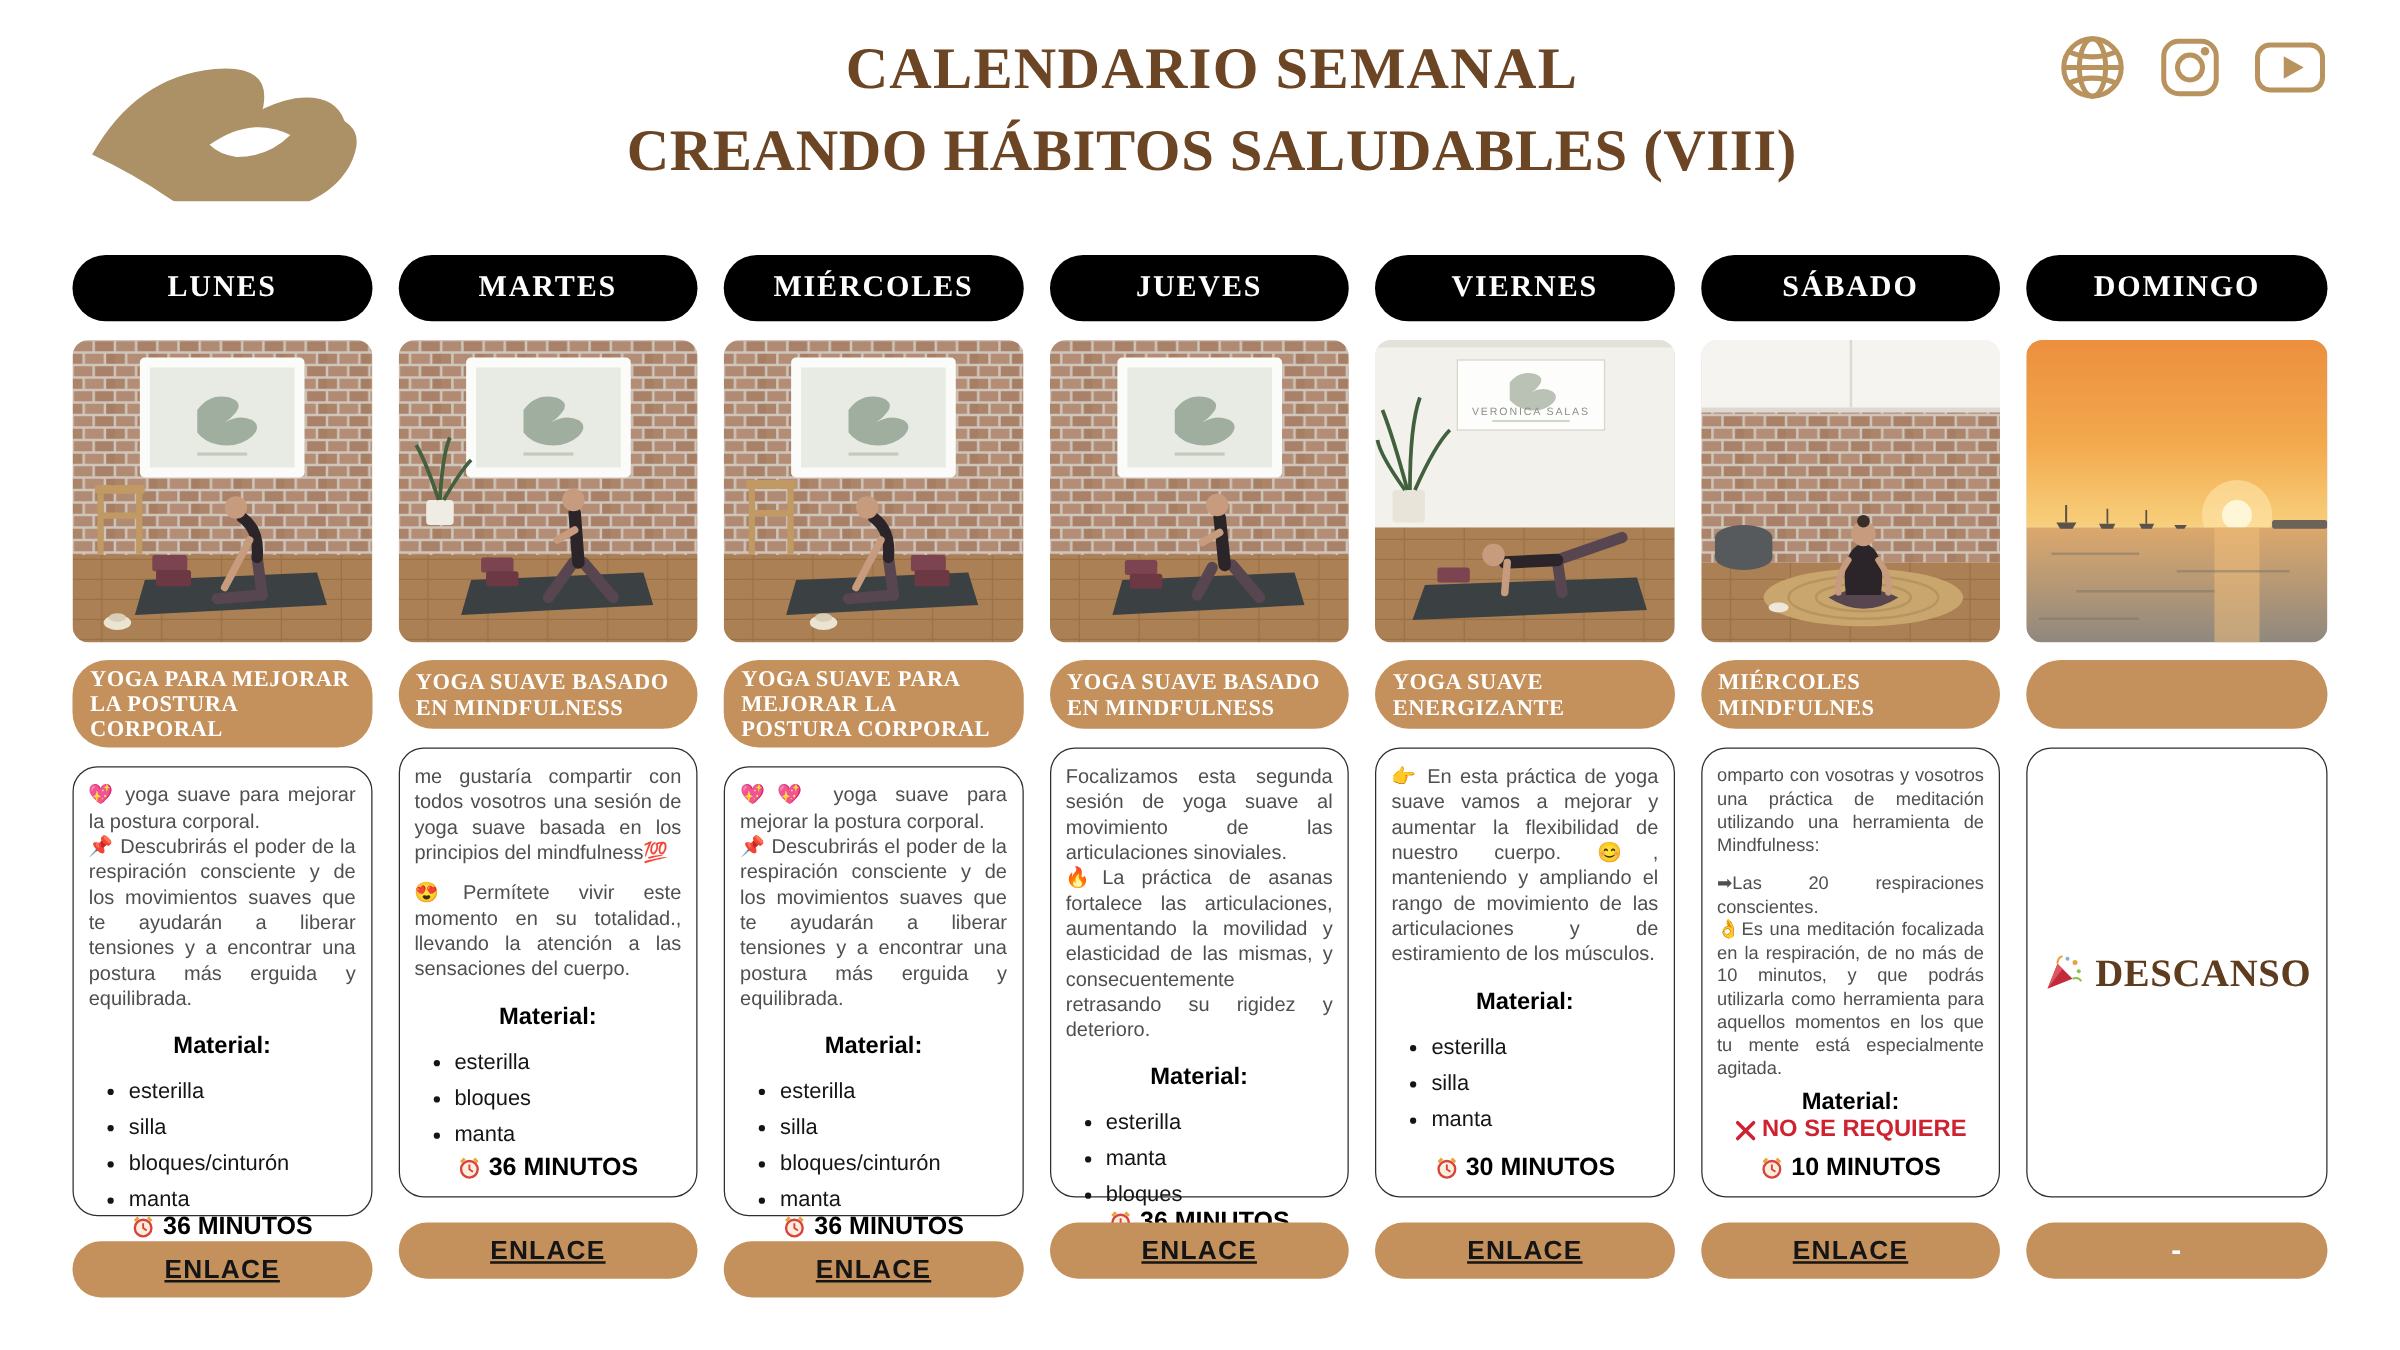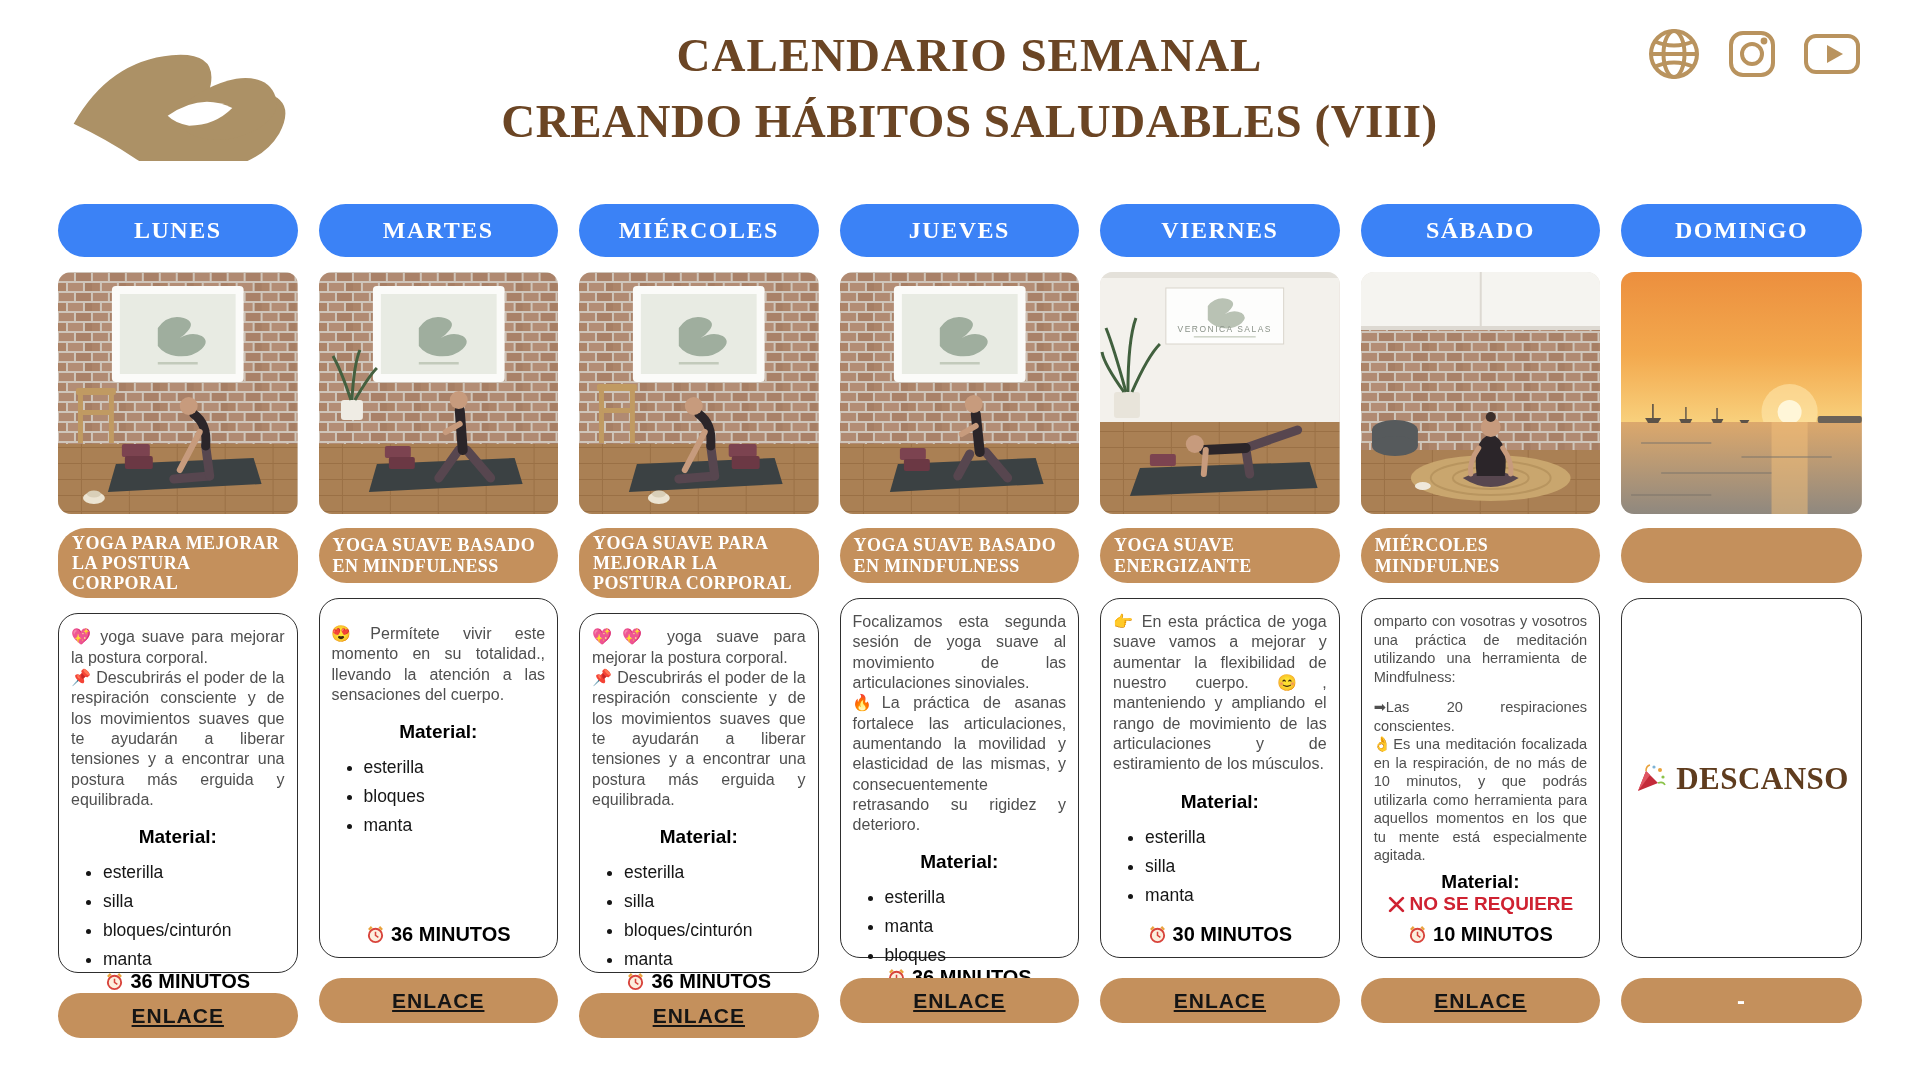--- a/index.html
+++ b/index.html
@@ -14,21 +14,21 @@
             font-weight:bold; color:#6b4524; padding-top:14px; }
   .title1 { font-size:47px; letter-spacing:1px; }
   .title2 { font-size:47px; letter-spacing:.5px; margin-top:12px; }
   .socials { display:flex; gap:22px; padding-top:12px; flex:0 0 auto; }
   .socials svg { display:block; }
 
   
   .grid { display:grid; grid-template-columns:repeat(7,1fr); gap:21px; margin-top:28px; }
   .col { display:flex; flex-direction:column; }
 
-  .day-pill { height:53px; border-radius:27px; background:#3b82f6; color:#fff;
+  .day-pill { height:53px; border-radius:27px; background:#000000; color:#fff;
               display:flex; align-items:center; justify-content:center;
               font-family:"Liberation Serif", serif; font-weight:bold;
               font-size:24px; letter-spacing:1.5px; margin-bottom:15px; }
 
   .photo { height:242px; border-radius:13px; overflow:hidden; margin-bottom:14px; background:#e8e2da; }
   .photo svg { display:block; width:100%; height:100%; }
 
   .banner { min-height:55px; border-radius:28px; background:#c4905c; color:#fff;
             display:flex; align-items:center; justify-content:center; text-align:left;
             font-family:"Liberation Serif", serif; font-weight:bold; font-size:18px;
@@ -214,20 +214,21 @@
                 <path d="M172 206 L148 178"></path>
             </g>
             <path d="M144 178 L141 138" stroke="#2b2529" stroke-width="10" stroke-linecap="round" fill="none"></path>
             <path d="M141 152 L127 160" stroke="#c79b7d" stroke-width="6" stroke-linecap="round" fill="none"></path>
             <circle cx="140" cy="128" r="9" fill="#c79b7d"></circle>
           </g>
         </svg>
       </div>
       <div class="banner">YOGA SUAVE BASADO EN MINDFULNESS</div>
       <div class="card">
+        <p>me gustaría compartir con todos vosotros una sesión de yoga suave basada en los principios del mindfulness💯</p>
         <p class="gap">😍Permítete vivir este momento en su totalidad., llevando la atención a las sensaciones del cuerpo.</p>
         <div class="material">Material:</div>
         <ul class="mats">
           <li>esterilla</li>
           <li>bloques</li>
           <li>manta</li>
         </ul>
         <div class="duration">
           <svg width="19" height="19" viewBox="0 0 20 20">
             <circle cx="10" cy="11" r="7" fill="#fceedd" stroke="#d8433b" stroke-width="2"></circle>

